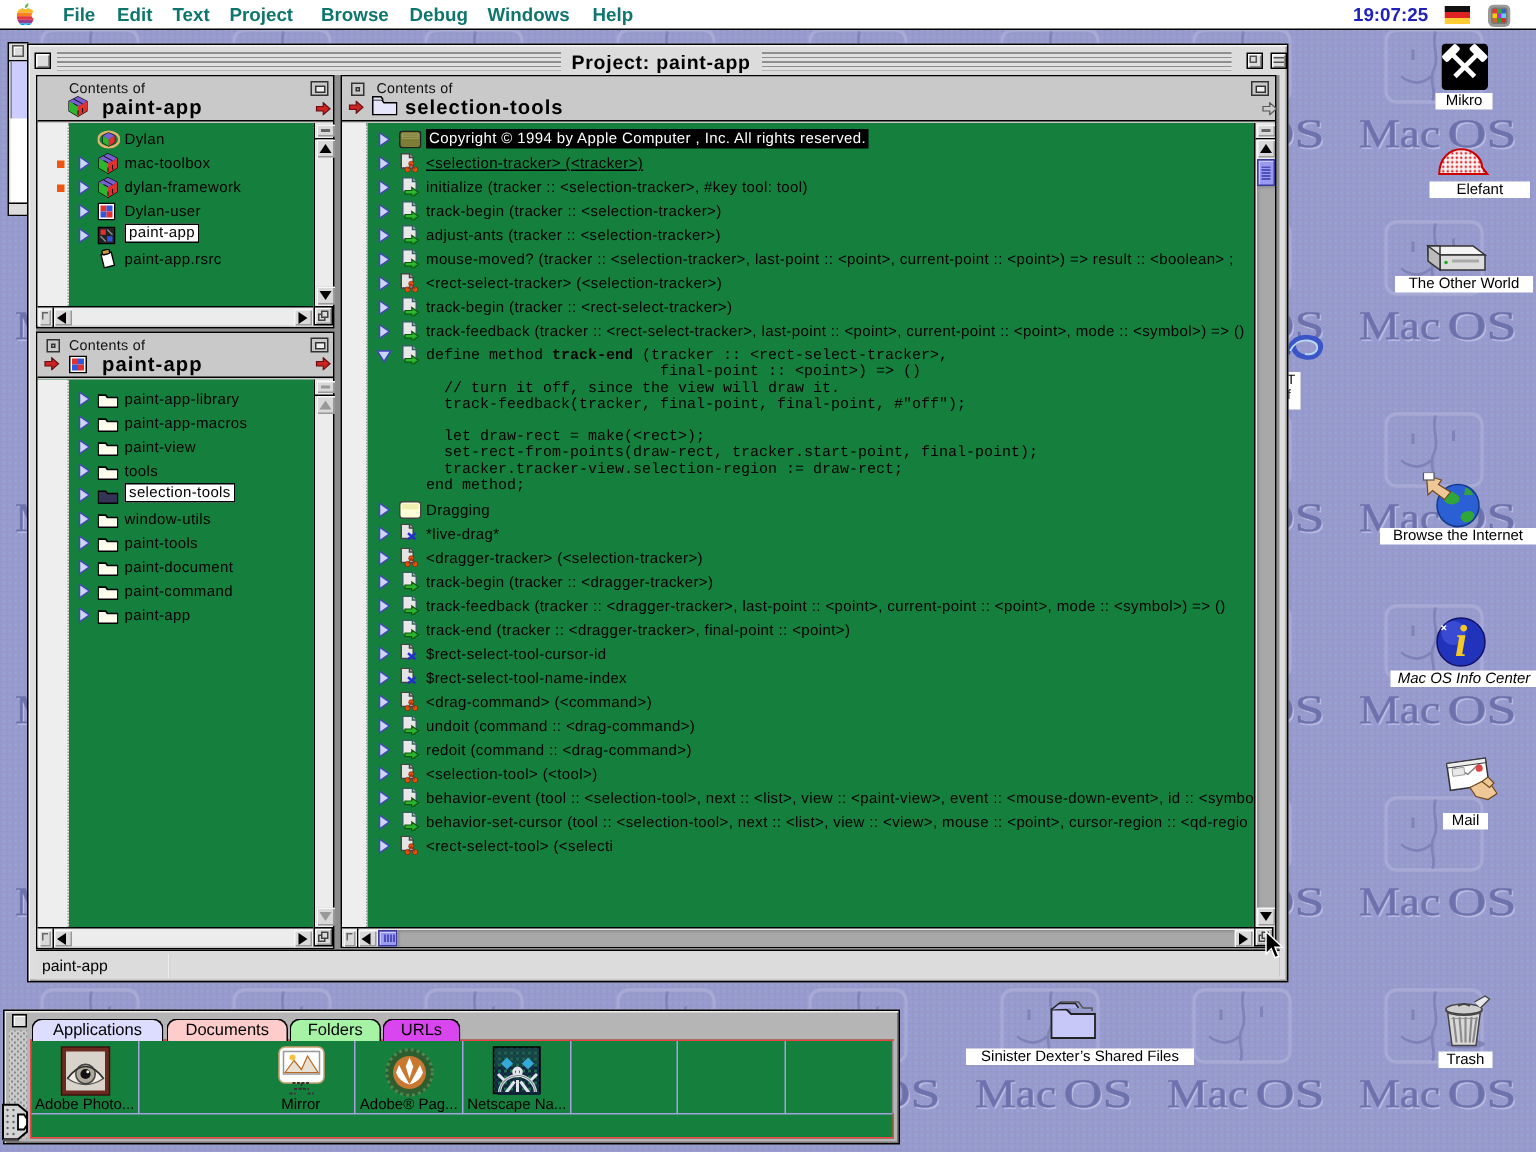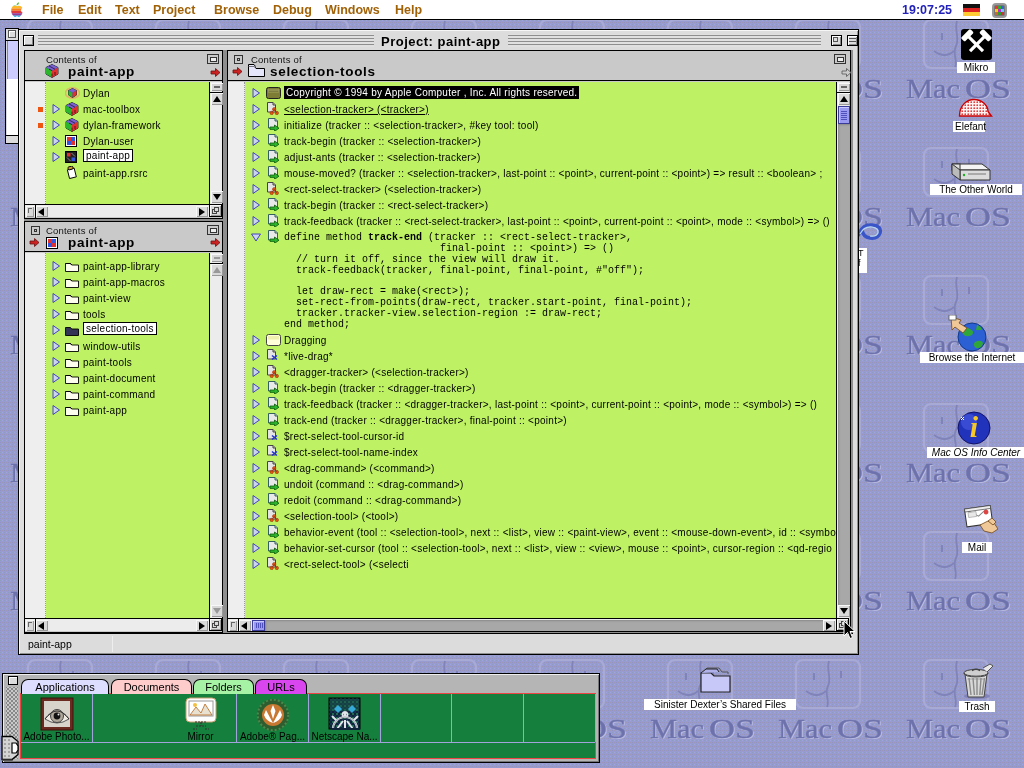--- a/index.html
+++ b/index.html
@@ -1,35 +1,35 @@
 <!DOCTYPE html>
 <html><head><meta charset="utf-8">
 <style>
 html,body{margin:0;padding:0;width:1024px;height:768px;overflow:hidden;background:#9496cb;font-family:"Liberation Sans",sans-serif;}
 *{box-sizing:border-box;}
 .abs{position:absolute;}
 #desk{position:absolute;left:0;top:0;}
 
 #menubar{position:absolute;left:0;top:0;width:1024px;height:20px;background:#ffffff;border-bottom:1px solid #000;z-index:40;}
-#menubar .mi{position:absolute;top:3px;font-size:12.5px;font-weight:700;color:#a16207;}
+#menubar .mi{position:absolute;top:3px;font-size:12.5px;font-weight:700;color:#0f766e;}
 #clock{position:absolute;left:902px;top:3px;font-size:12.5px;font-weight:700;color:#2222bb;}
 
 #bgwin{position:absolute;left:5px;top:28px;width:14px;height:116px;background:#dcdcdc;border:1px solid #000;z-index:10;}
 #mainwin{position:absolute;left:18px;top:29px;width:841px;height:626px;z-index:20;background:#dddddd;border:1px solid #000;box-shadow:inset 1px 1px 0 #f6f6f6, inset -1px -1px 0 #909090;}
 #titlebar{position:absolute;left:3px;top:3px;width:833px;height:17px;background:#dcdcdc;}
 .stripes{position:absolute;left:16px;top:1px;right:34px;height:13px;background:repeating-linear-gradient(180deg,#e0e0e0 0 1px,#8e8e8e 1px 2px,#e0e0e0 2px 3px);}
 .tbox{position:absolute;width:11px;height:11px;background:#dcdcdc;border:1px solid #000;box-shadow:inset 1px 1px 0 #fff, inset -1px -1px 0 #888;}
 #wtitle{position:absolute;top:1px;left:352px;background:#dcdcdc;padding:0 7px;font-size:13px;font-weight:700;color:#000;height:15px;line-height:15px;letter-spacing:0.5px;}
 #winbody{position:absolute;left:5px;top:20px;width:829px;height:601px;background:#8e8e8e;}
 
 .pane{position:absolute;background:#c9c9c9;border:1px solid #000;}
 .phead{position:absolute;left:0;top:0;right:0;height:30px;background:#c9c9c9;border-bottom:1px solid #000;}
 .contof{position:absolute;font-size:9.5px;color:#111;letter-spacing:0.2px;}
 .ptitle{position:absolute;font-size:13.5px;font-weight:700;color:#000;letter-spacing:0.7px;}
-.plist{position:absolute;background:#bef264;overflow:hidden;padding-left:16px;}
+.plist{position:absolute;background:#15803d;overflow:hidden;padding-left:16px;}
 .gutter{position:absolute;left:0;top:0;bottom:0;width:21px;background:#eeeeee;border-right:1px dotted #999;}
 
 .vsb{position:absolute;width:13px;background:#ececec;border-left:1px solid #000;}
 .hsb{position:absolute;height:13px;background:#ececec;border-top:1px solid #000;}
 .sbx{position:absolute;background:#d9d9d9;box-shadow:inset 1px 1px 0 #f8f8f8, inset -1px -1px 0 #999;}
 .arr-u{width:0;height:0;border-left:4px solid transparent;border-right:4px solid transparent;border-bottom:6px solid #000;position:absolute;}
 .arr-d{width:0;height:0;border-left:4px solid transparent;border-right:4px solid transparent;border-top:6px solid #000;position:absolute;}
 .arr-l{width:0;height:0;border-top:4px solid transparent;border-bottom:4px solid transparent;border-right:6px solid #000;position:absolute;}
 .arr-r{width:0;height:0;border-top:4px solid transparent;border-bottom:4px solid transparent;border-left:6px solid #000;position:absolute;}
 .thumbv{position:absolute;background:#9a9af0;border:1px solid #3a3a99;box-shadow:inset 1px 1px 0 #c8c8ff;}
@@ -1085,21 +1085,21 @@
 <div class="dlab" style="left:957px;top:62px;width:38px;text-align:center;">Mikro</div>
 <svg class="dico" style="left:958px;top:98px" width="35" height="20">
 <defs>
       <pattern id="dots" width="3" height="3" patternUnits="userSpaceOnUse">
         <rect width="3" height="3" fill="#fdf3f3"></rect>
         <circle cx="1.2" cy="1.2" r="0.85" fill="#dd3333"></circle>
       </pattern>
     </defs>
 <path d="M1.5,18 C1.5,7 9,1.5 16,1.5 C24,1.5 30,7.5 30,13.5 L33.5,18 Z" fill="url(#dots)" stroke="#cc0000" stroke-width="1.4"></path>
 </svg>
-<div class="dlab" style="left:953px;top:121px;width:32px;text-align:left;">Elefant</div>
+<div class="dlab" style="left:953px;top:121px;width:67px;text-align:center;">Elefant</div>
 <svg class="dico" style="left:944px;top:158px" width="48" height="26">
 <path d="M8,6 L38,6 L46,12 L16,12 Z" fill="#f4f4f4" stroke="#333" stroke-width="1"></path>
 <rect x="8" y="6" width="8" height="6" fill="#e0e0e0" stroke="#333" stroke-width="1"></rect>
 <path d="M16,12 L46,12 L46,22 L16,22 Z" fill="#dcdcdc" stroke="#333" stroke-width="1"></path>
 <path d="M8,6 L8,16 L16,22 L16,12 Z" fill="#bbb" stroke="#333" stroke-width="1"></path>
 <circle cx="20" cy="17" r="1.2" fill="#2a2"></circle>
 <rect x="24" y="15" width="18" height="2" fill="#aaa"></rect>
 </svg>
 <div class="dlab" style="left:930px;top:184px;width:92px;text-align:center;">The Other World</div>
 <svg class="dico" style="left:947px;top:315px" width="44" height="38">

